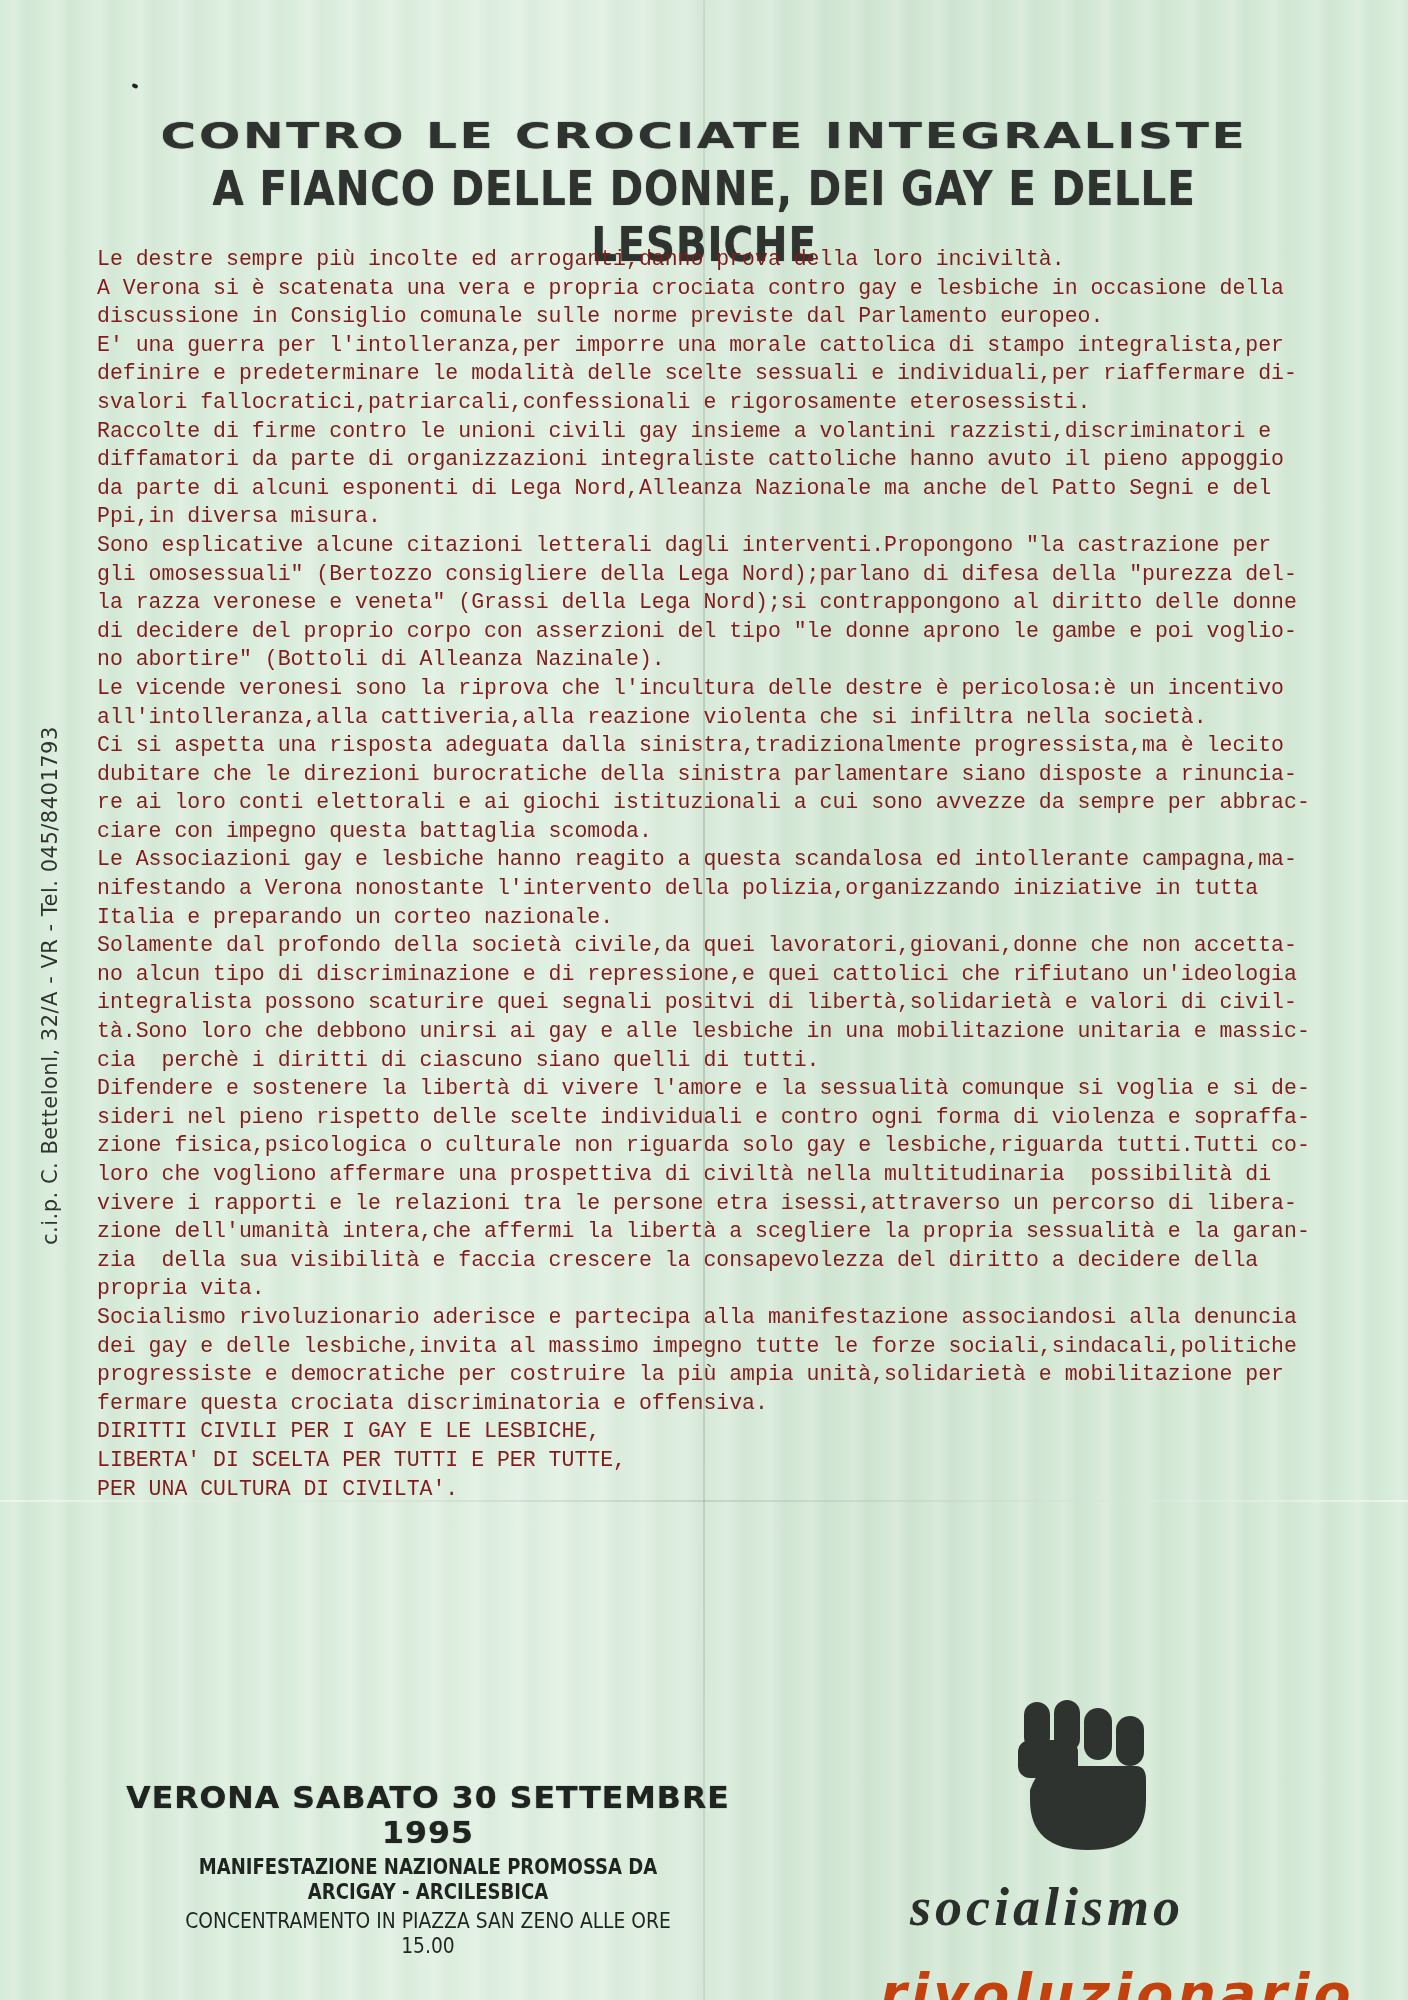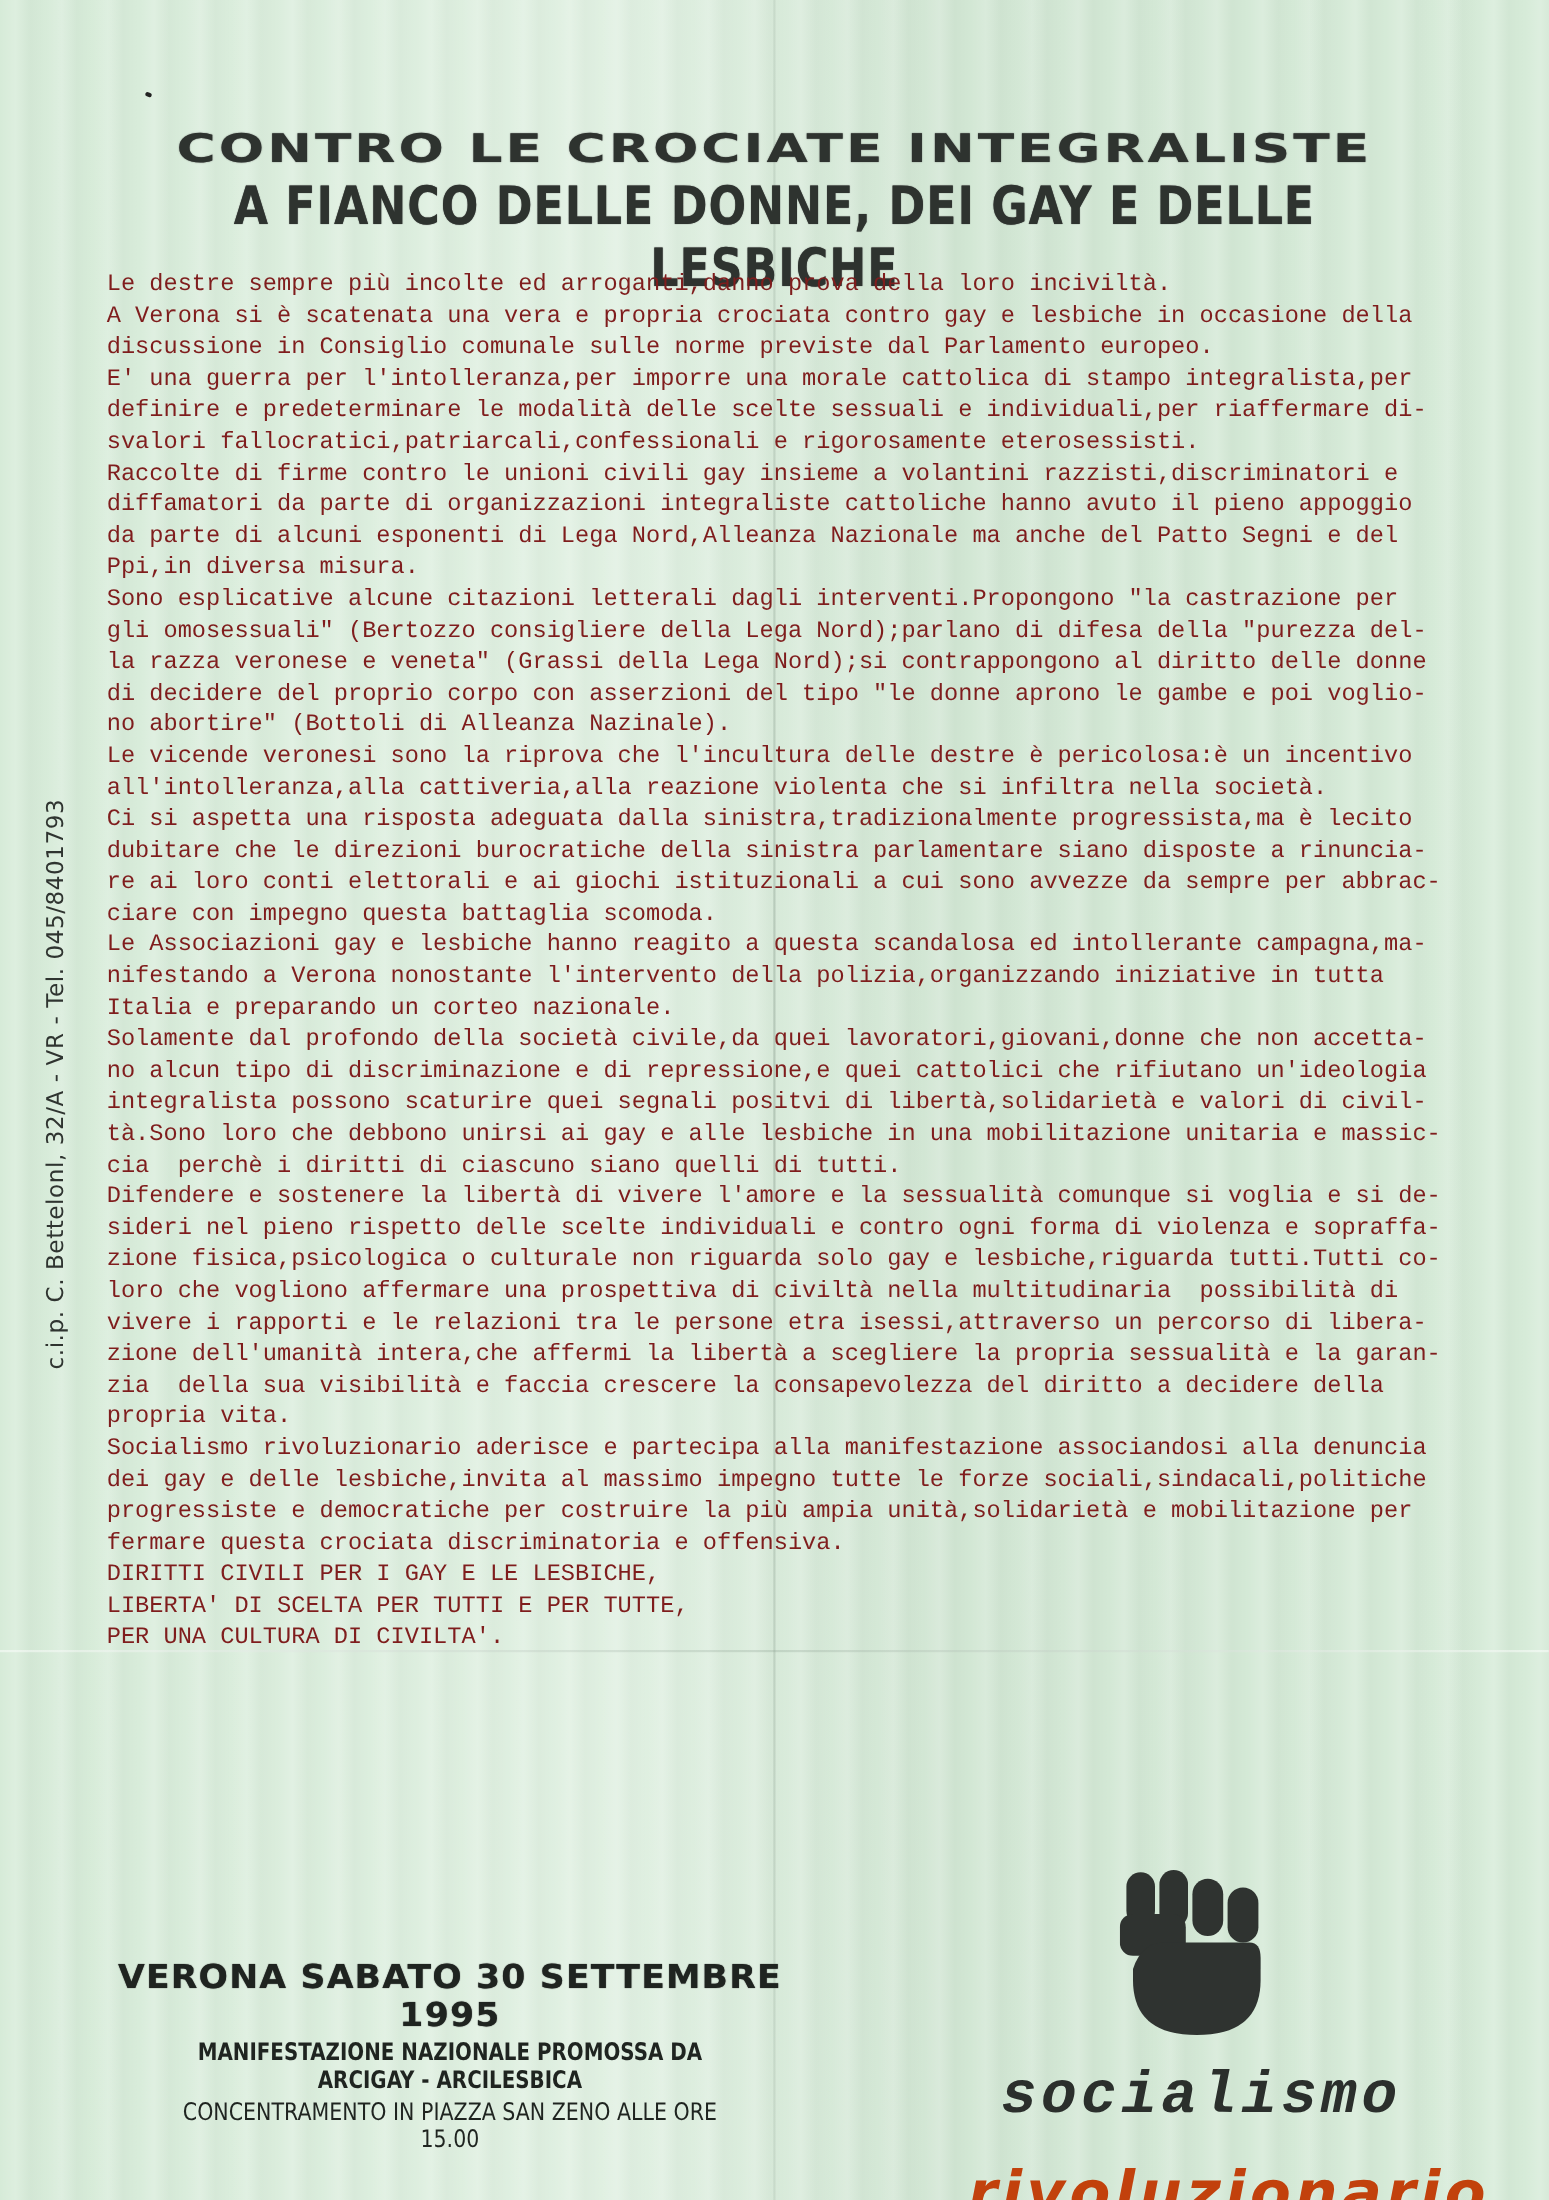--- a/index.html
+++ b/index.html
@@ -52,34 +52,34 @@
   .body-line { display: block; height: 28.6px; }
 
   .sidebar-imprint {
     position: absolute; left: 38px; top: 1245px;
     transform: rotate(-90deg); transform-origin: left top;
     font-family: "DejaVu Sans", "Liberation Sans", sans-serif;
     font-size: 21px; color: #2f3430; white-space: nowrap; letter-spacing: 0.5px;
   }
 
   .event-block {
-    position: absolute; left: 89px; top: 1780px; width: 640px; text-align: center;
+    position: absolute; left: 108px; top: 1780px; width: 640px; text-align: center;
     font-family: "DejaVu Sans", "Liberation Sans", sans-serif; color: #1f2420;
   }
   .event-date { font-size: 30px; font-weight: bold; letter-spacing: 1px; transform: scaleX(1.05); text-shadow: 0 0 1px #333; }
   .event-promo { font-size: 22px; font-weight: bold; margin-top: 4px; transform: scaleX(0.82); }
   .event-place { font-size: 22px; margin-top: 4px; transform: scaleX(0.85); }
 
   .logo {
     position: absolute; left: 880px; top: 1680px; width: 480px; height: 320px;
   }
   .fist { position: absolute; left: 138px; top: 20px; width: 140px; height: 150px; }
   .logo-word1 {
     position: absolute; left: 30px; top: 196px;
-    font-family: Liberation Mono, monospace;
+    font-family: Liberation Serif, serif;
     font-size: 54px; font-weight: bold; font-style: italic; letter-spacing: 4px;
     color: #2b2f2c;
   }
   .logo-word2 {
     position: absolute; left: 0px; top: 246px;
     font-family: "DejaVu Sans", "Liberation Sans", sans-serif;
     font-size: 54px; font-weight: bold; font-style: italic; letter-spacing: 4px;
     color: #c2410c;
     transform: scaleY(-1) scaleX(-1) rotate(180deg);
     margin-top: 36px;

